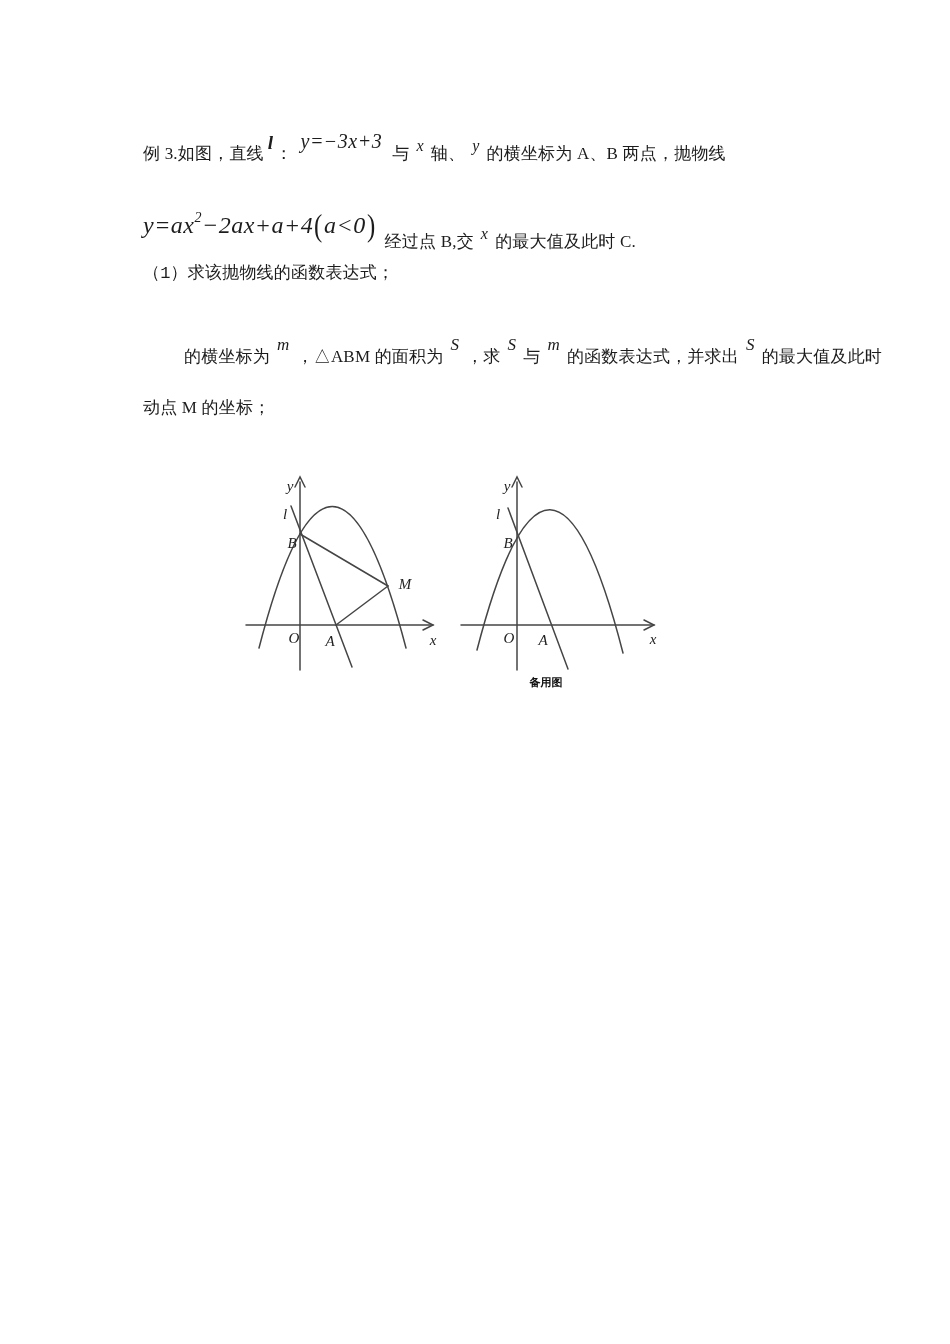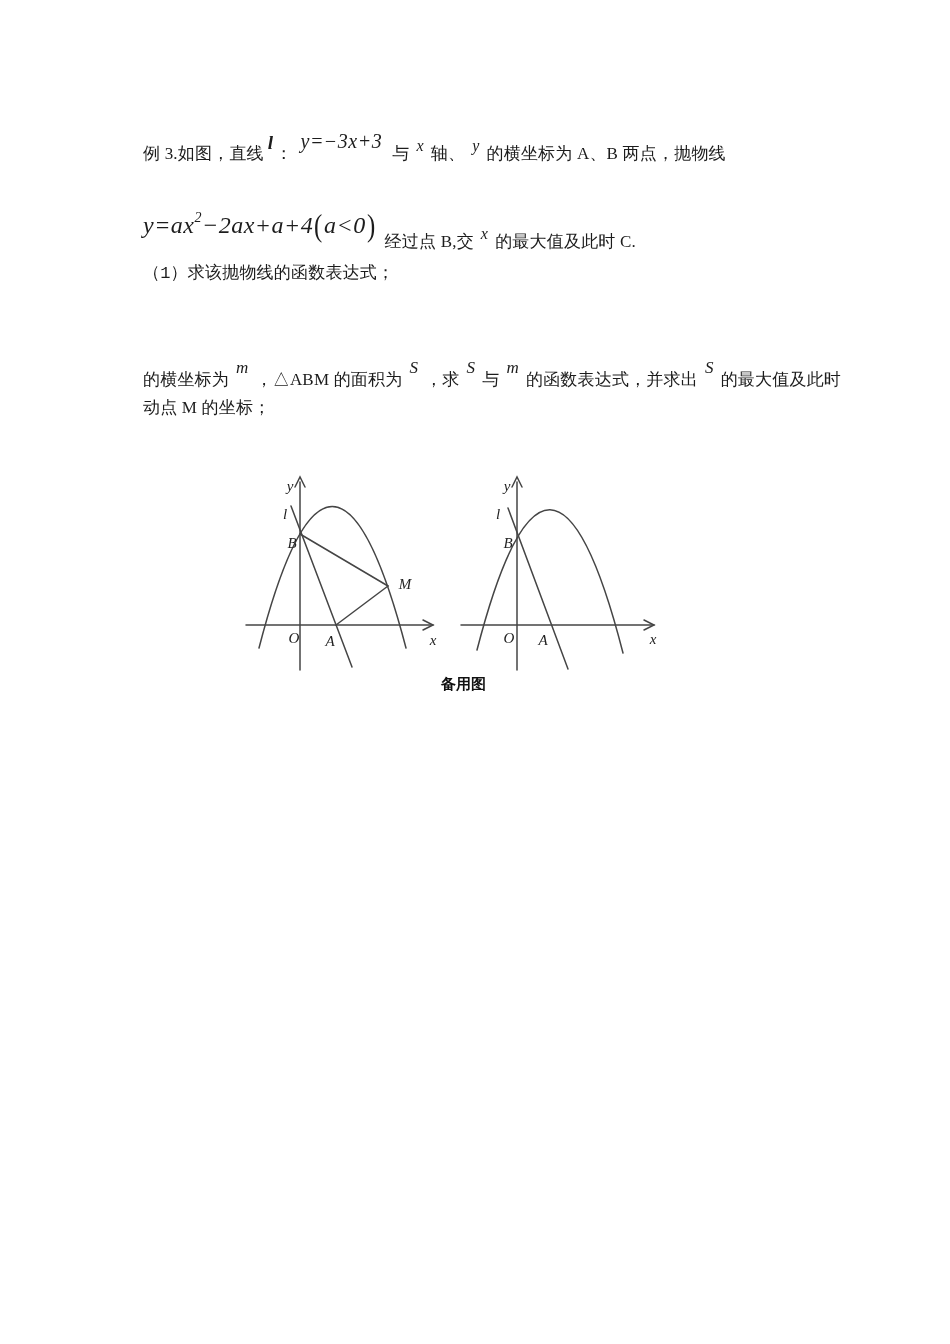--- a/index.html
+++ b/index.html
@@ -82,44 +82,44 @@
     font-family: "Liberation Serif", serif;
     font-style: italic;
     font-size: 15px;
     fill: #222222;
   }
   .fig-caption {
     position: absolute;
     left: 441px;
     top: 675px;
     width: 210px;
-    text-align: left;
+    text-align: center;
     font-family: Liberation Mono, monospace;
     font-weight: bold;
-    font-size: 15px;
+    font-size: 11px;
     color: #111111;
   }
 </style>
 </head>
 <body>
 
 <div class="page">
 
   <div class="para" style="top:138px;">
     <span>例 3.如图，直线</span><span class="raise-l">l</span><span>：</span><span class="raise-eq">y=−3x+3</span><span>与</span><span class="raise-var-sm mvar">x</span><span>轴、</span><span class="raise-var-sm mvar">y</span><span>的横坐标为 A、B 两点，抛物线</span>
   </div>
 
   <div class="para" style="top:218px;">
     <span class="bigeq"><span>y=ax</span><sup>2</sup><span>−2ax+a+4</span><span class="paren">(</span><span>a&lt;0</span><span class="paren">)</span></span><span>经过点 B,交</span><span class="raise-var-sm mvar">x</span><span>的最大值及此时 C.</span>
   </div>
 
   <div class="para" style="top:262px;font-family:Liberation Mono, monospace;">（1）求该抛物线的函数表达式；</div>
 
 
-  <div class="para" style="top:368px;">
+  <div class="para" style="top:345px;margin-left:41px;">
     <span>的横坐标为</span><span class="raise-var">m</span><span>，△ABM 的面积为</span><span class="raise-var">S</span><span>，求</span><span class="raise-var">S</span><span>与</span><span class="raise-var">m</span><span>的函数表达式，并求出</span><span class="raise-var">S</span><span>的最大值及此时</span>
   </div>
 
   <div class="para" style="top:396px;">动点 M 的坐标；</div>
 
   <svg class="fig-svg" style="left:240px; top:470px;" width="200" height="210" viewBox="0 0 200 210">
     <g stroke="#454545" stroke-width="1.5" fill="none" stroke-linecap="round">
 
       <line x1="60" y1="12" x2="60" y2="200"></line>
       <polyline points="55,17 60,7 65,17"></polyline>

